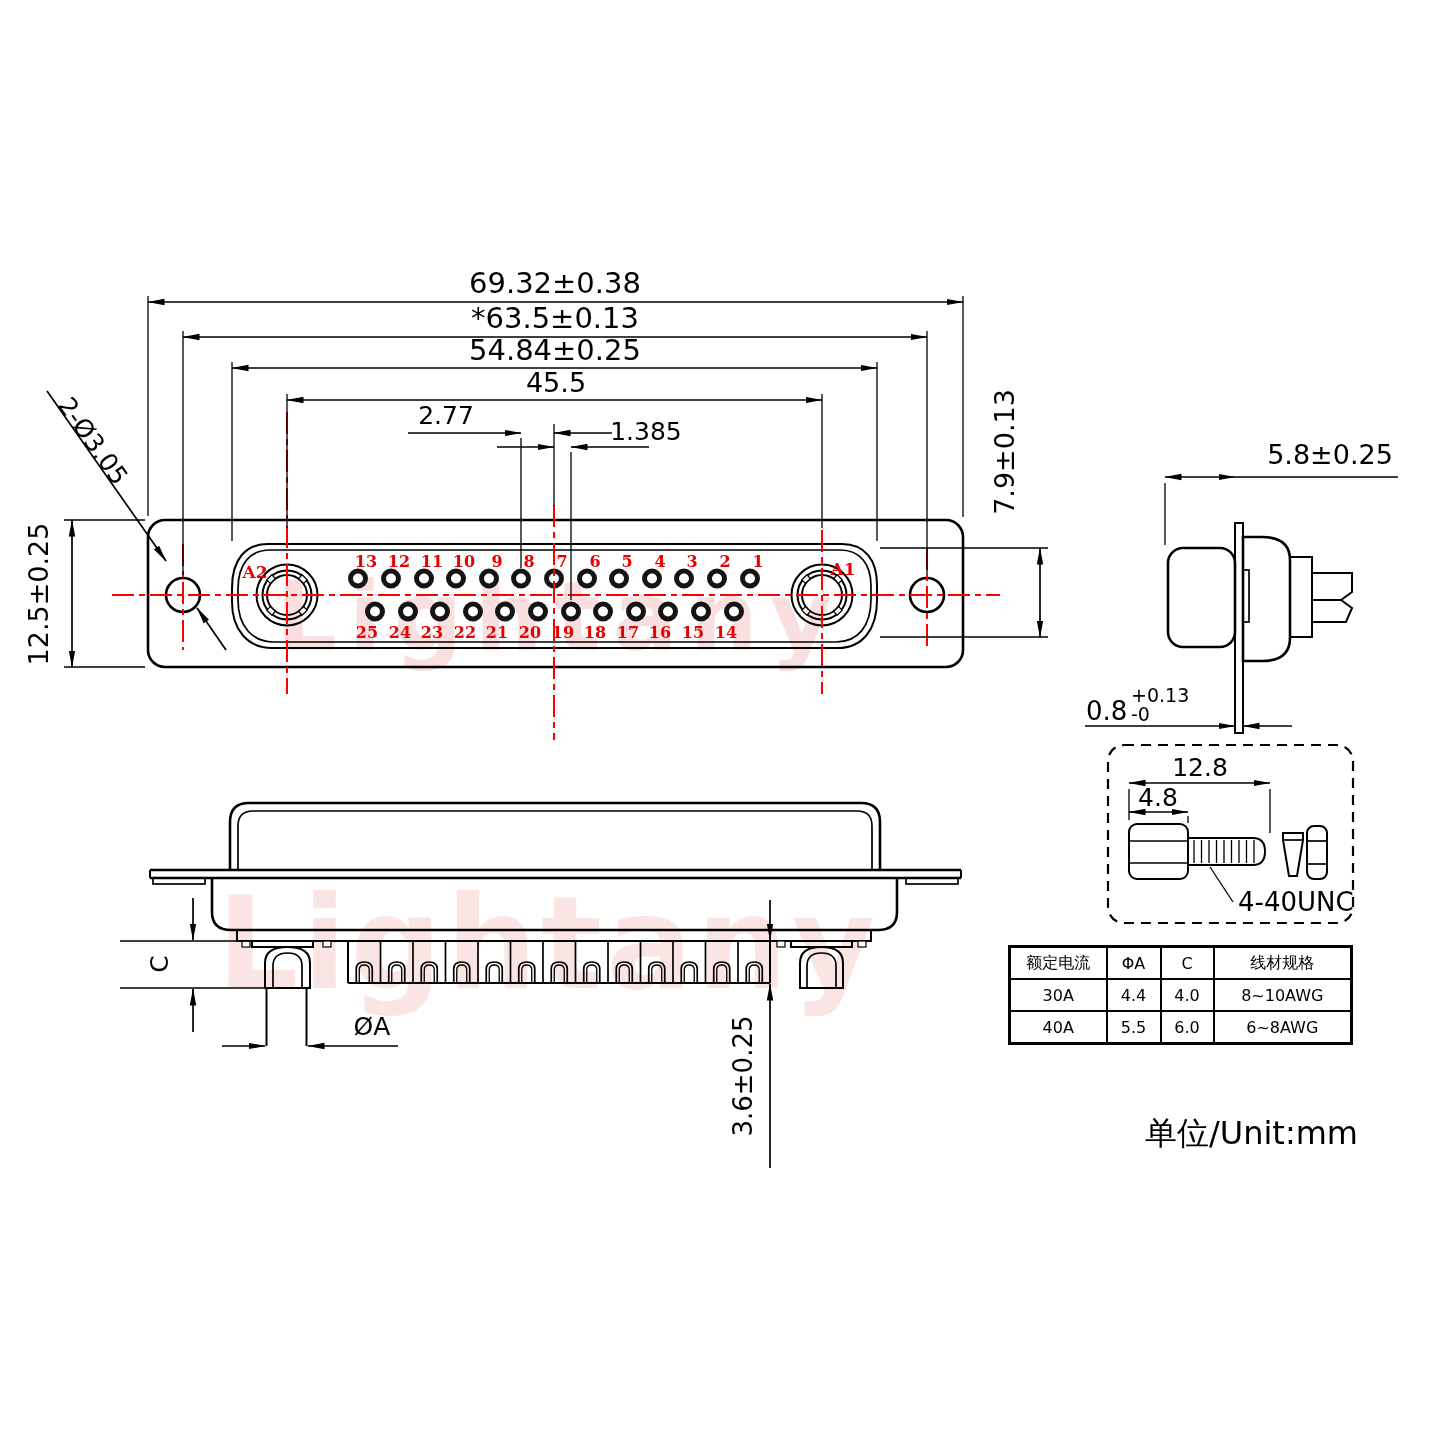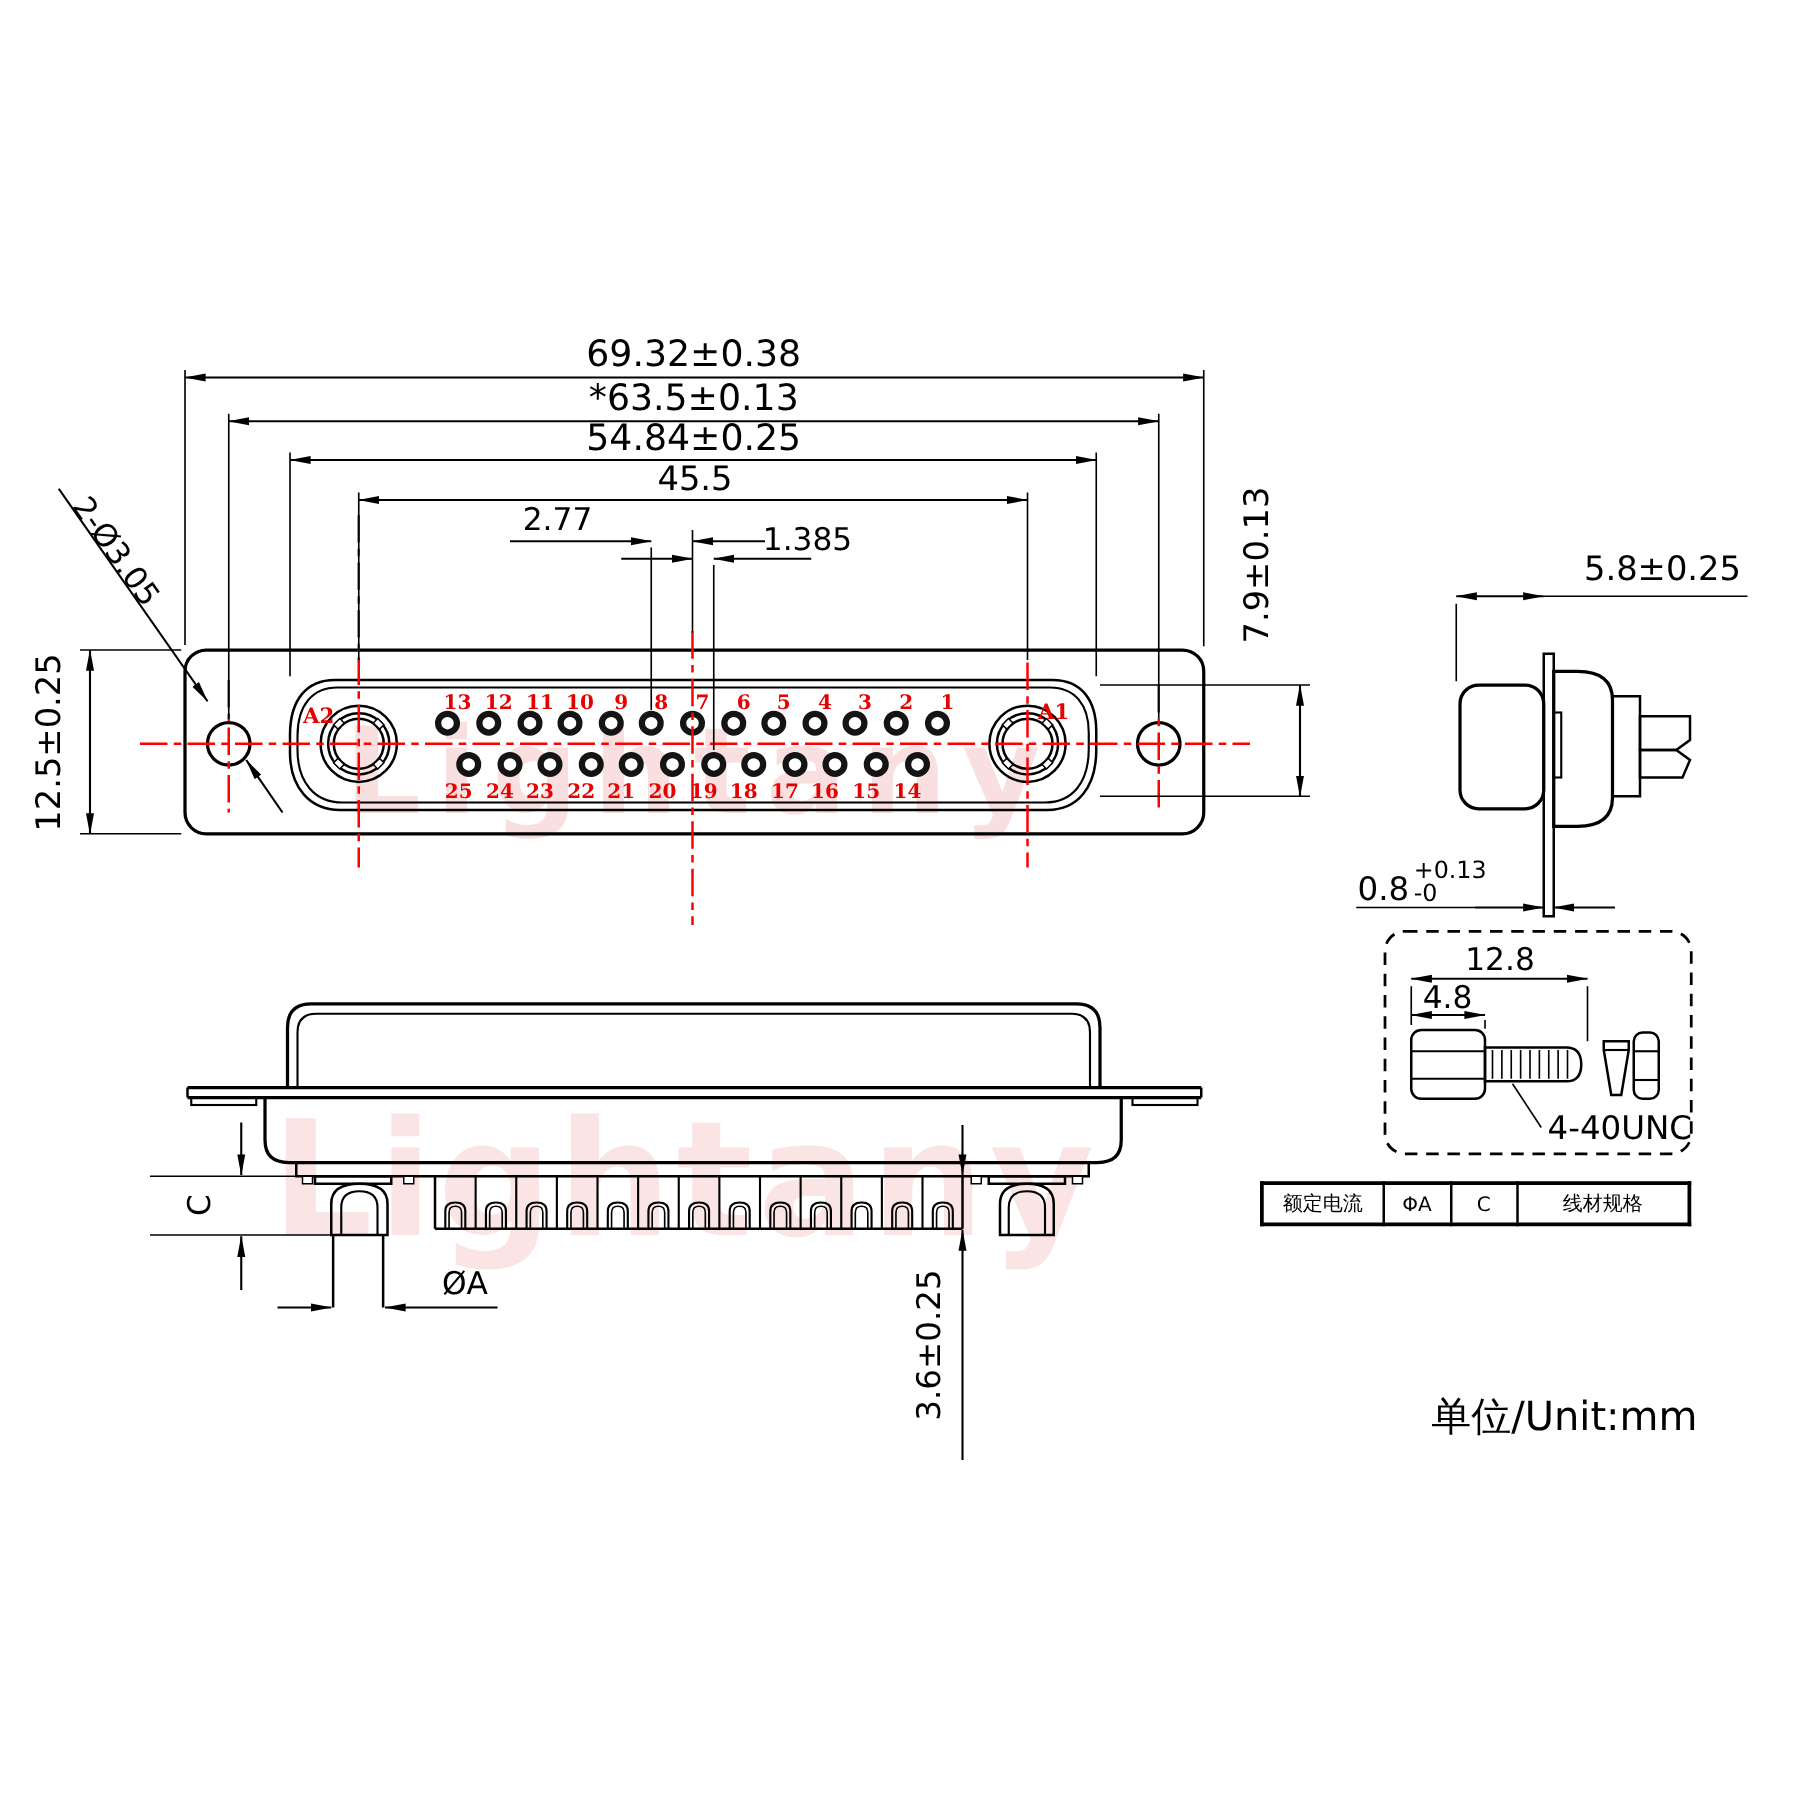--- a/index.html
+++ b/index.html
@@ -324,16 +324,28 @@
       </colgroup>
   <thead>
     <tr>
       <th>额定电流</th>
       <th>ΦA</th>
       <th>C</th>
       <th>线材规格</th>
     </tr>
   </thead>
   <tbody>
+    <tr>
+      <td>30A</td>
+          <td>4.4</td>
+      <td>4.0</td>
+          <td>8~10AWG</td>
+    </tr>
+    <tr>
+      <td>40A</td>
+          <td>5.5</td>
+      <td>6.0</td>
+          <td>6~8AWG</td>
+    </tr>
   </tbody>
 </table>
 <div id="unit-note">单位/Unit:mm</div>
 </div>
 
 </body></html>

